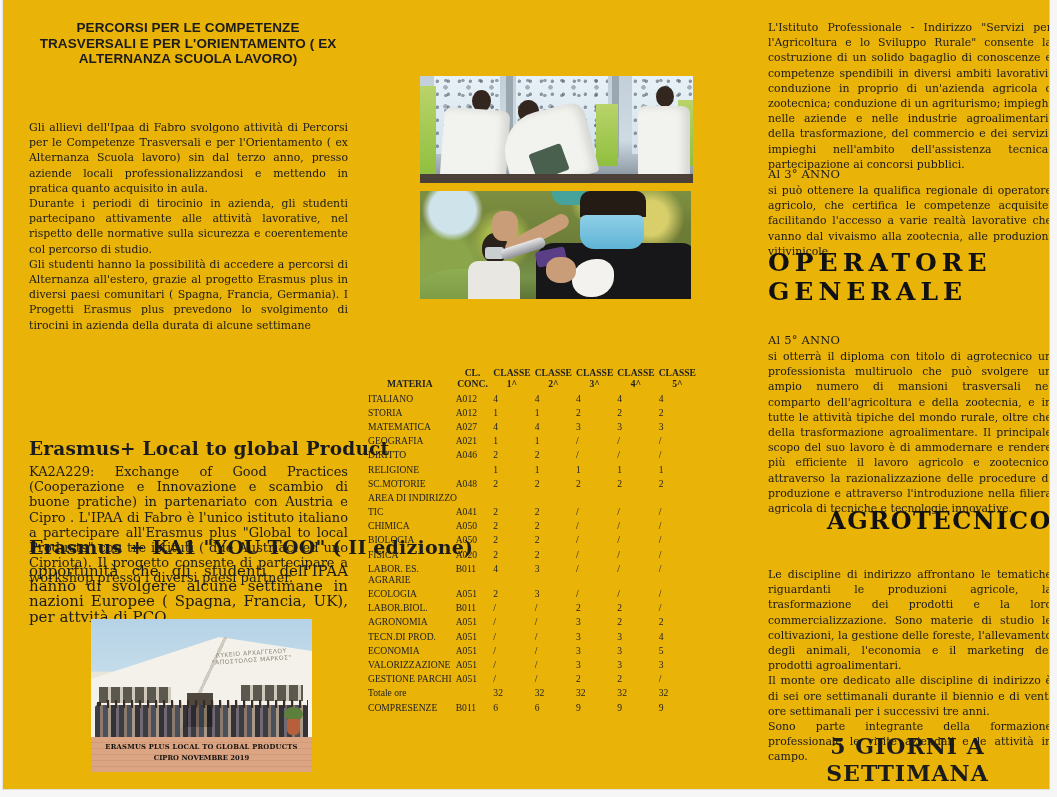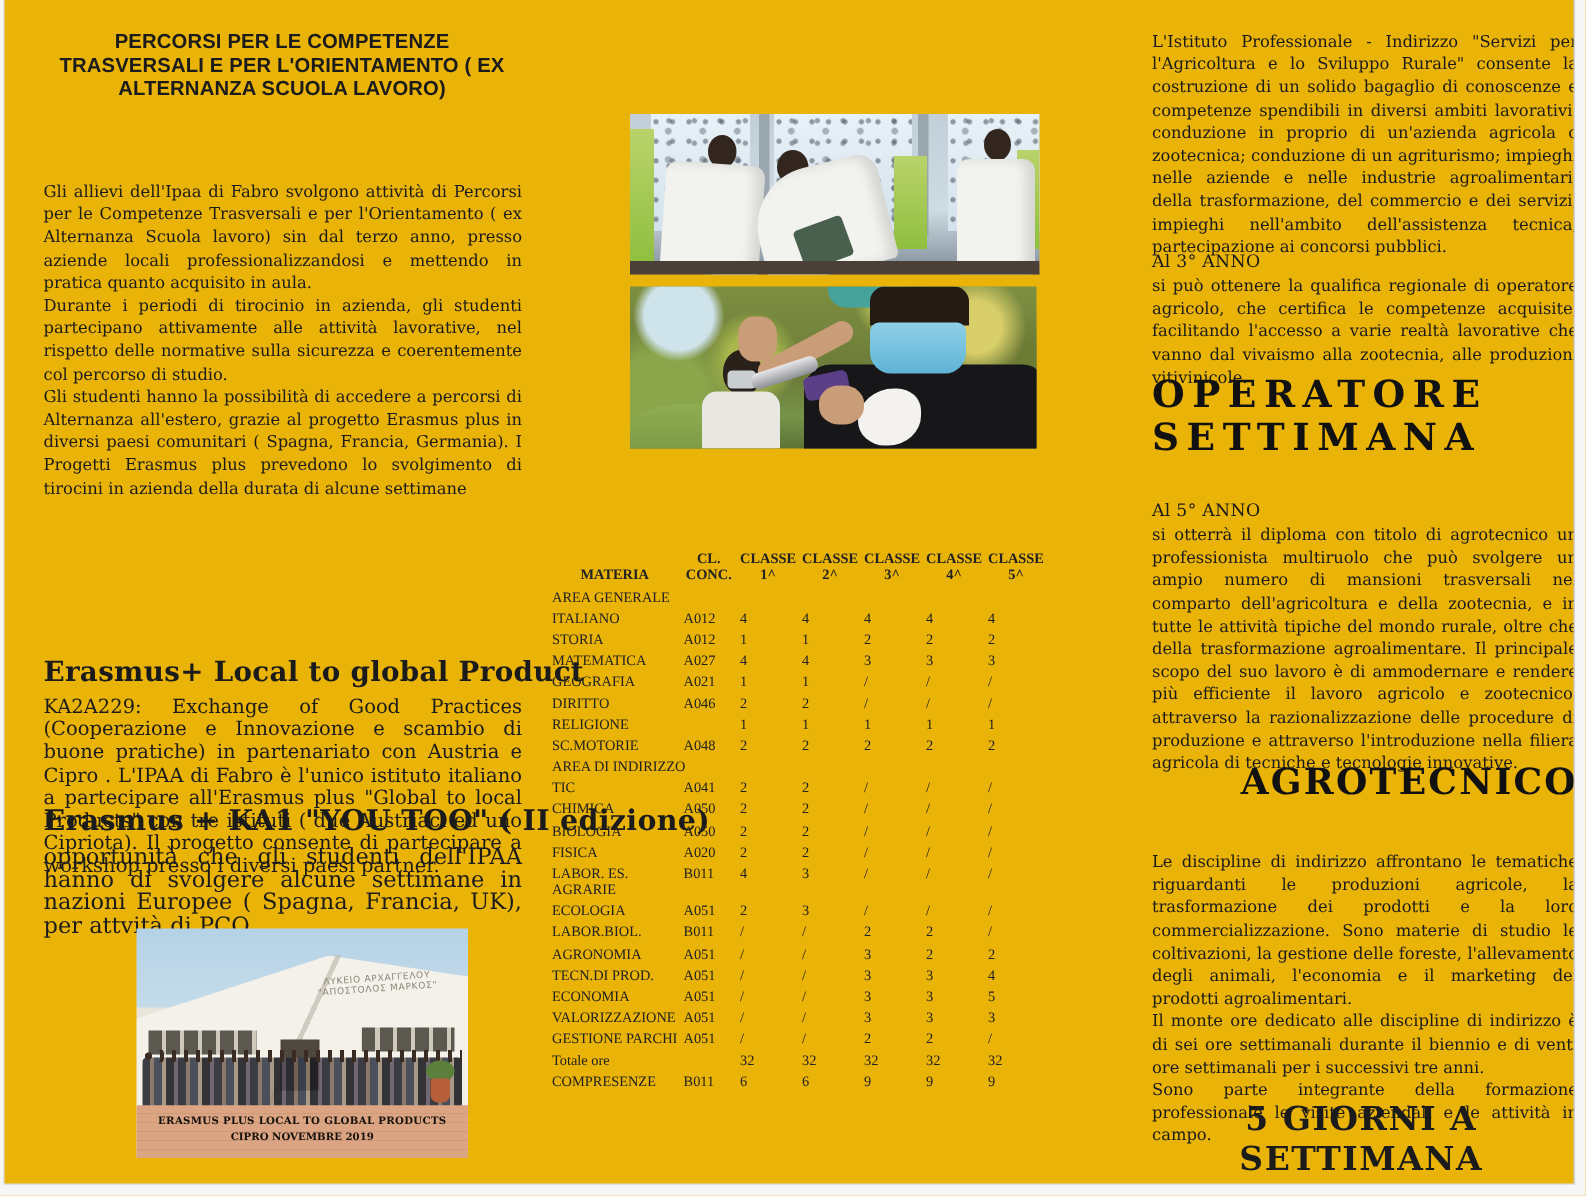--- a/index.html
+++ b/index.html
@@ -190,23 +190,20 @@
         <th class="c-conc">CL. CONC.</th>
         <th class="c-cl">CLASSE 1^</th>
         <th class="c-cl">CLASSE 2^</th>
         <th class="c-cl">CLASSE 3^</th>
         <th class="c-cl">CLASSE 4^</th>
         <th class="c-cl">CLASSE 5^</th>
       </tr>
     </thead>
     <tbody>
         <tr>
-          <td colspan="7">AREA GENERALE</td>
-        </tr>
-        <tr>
           <td>ITALIANO</td>
           <td>A012</td>
           <td>4</td>
           <td>4</td>
           <td>4</td>
           <td>4</td>
           <td>4</td>
         </tr>
         <tr>
           <td>STORIA</td>
@@ -394,21 +391,21 @@
       </tbody>
   </table>
 
   <p class="abs bodytxt r-intro">L'Istituto Professionale - Indirizzo "Servizi per l'Agricoltura e lo Sviluppo Rurale" consente la costruzione di un solido bagaglio di conoscenze e competenze spendibili in diversi ambiti lavorativi: conduzione in proprio di un'azienda agricola o zootecnica; conduzione di un agriturismo; impieghi nelle aziende e nelle industrie agroalimentari, della trasformazione, del commercio e dei servizi; impieghi nell'ambito dell'assistenza tecnica; partecipazione ai concorsi pubblici.</p>
 
   <div class="abs annolbl anno3">Al 3° ANNO</div>
   <p class="abs bodytxt anno3b">si può ottenere la qualifica regionale di operatore agricolo, che certifica le competenze acquisite, facilitando l'accesso a varie realtà lavorative che vanno dal vivaismo alla zootecnia, alle produzioni vitivinicole.</p>
 
   <div class="abs bigh operatore">
     <div>OPERATORE</div>
-    <div>SETTIMANA</div>
+    <div>GENERALE</div>
   </div>
 
   <div class="abs annolbl anno5">Al 5° ANNO</div>
   <p class="abs bodytxt anno5b">si otterrà il diploma con titolo di agrotecnico  un professionista multiruolo  che può svolgere un  ampio numero di mansioni trasversali nel comparto dell'agricoltura e della zootecnia, e in tutte le attività tipiche del mondo rurale, oltre che della trasformazione agroalimentare. Il principale scopo del suo lavoro è di ammodernare e rendere più efficiente il lavoro agricolo e zootecnico, attraverso la razionalizzazione delle procedure di produzione e attraverso l'introduzione nella filiera agricola di tecniche e tecnologie innovative.</p>
 
   <div class="abs bigh agrotec">AGROTECNICO</div>
 
   <div class="abs disc">
     <p class="bodytxt">Le discipline di indirizzo affrontano le tematiche riguardanti le produzioni agricole, la trasformazione dei prodotti e la loro commercializzazione. Sono materie di studio le coltivazioni, la gestione delle foreste, l'allevamento degli animali, l'economia e il marketing dei prodotti agroalimentari.</p>
     <p class="bodytxt">Il monte ore dedicato alle discipline di indirizzo è di sei ore settimanali durante il biennio e di venti ore settimanali per i successivi tre anni.</p>

